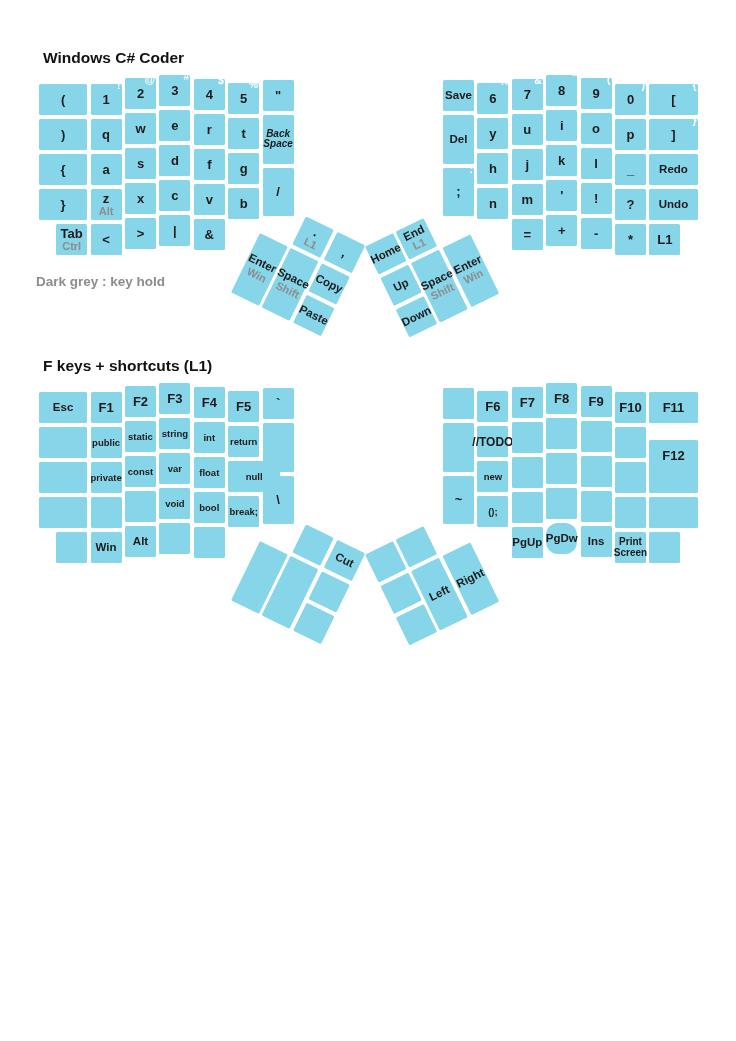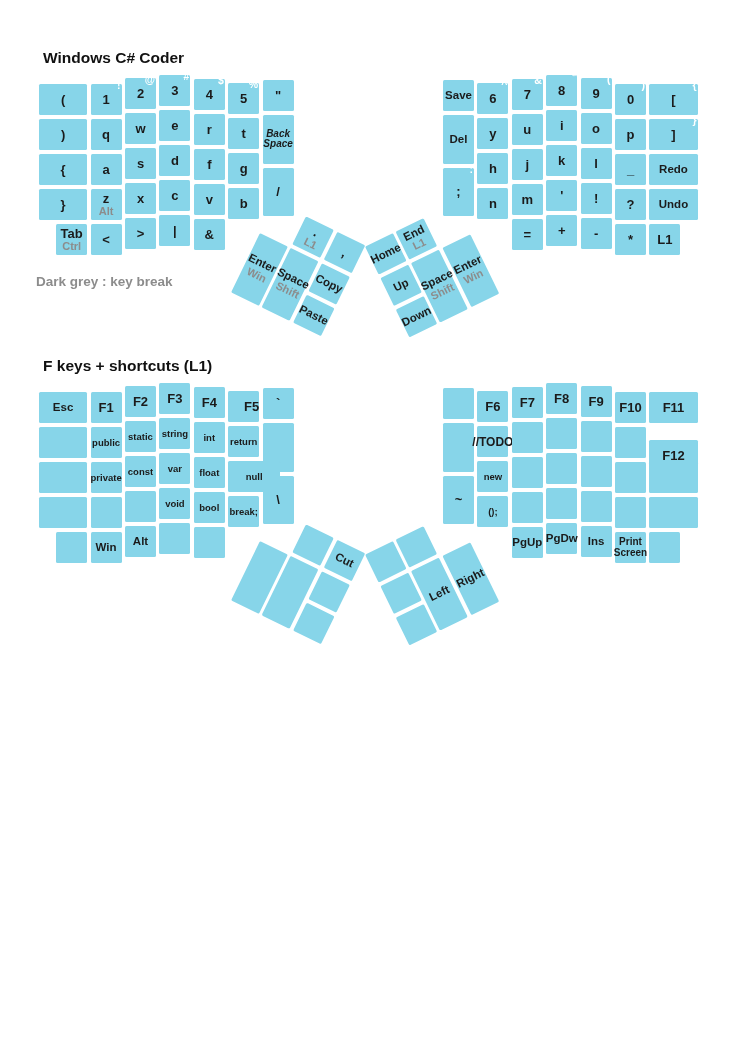--- a/index.html
+++ b/index.html
@@ -288,41 +288,41 @@
       </div>
       <div class="key word" style="left: 68.8px; top: 35px; width: 31px; height: 66px;">
         <span class="tap">Enter</span>
         <span class="hold">Win</span>
       </div>
       <div class="key word" style="left: 0px; top: 70px; width: 31px; height: 31px;">
         <span class="tap">Down</span>
       </div>
     </div>
 
-  <div class="legend">Dark grey : key break</div>
+  <div class="legend">Dark grey : key hold</div>
 
   <h1 class="title" id="title2">F keys + shortcuts (L1)</h1>
 
   <div class="kb-group" id="kb2-left-main">
       <div class="key word" style="left: 0px; top: 0px; width: 48.2px; height: 31px;">
         <span class="tap">Esc</span>
       </div>
       <div class="key" style="left: 51.6px; top: 0px; width: 31px; height: 31px;">
         <span class="tap">F1</span>
       </div>
       <div class="key" style="left: 86px; top: -6px; width: 31px; height: 31px;">
         <span class="tap">F2</span>
       </div>
       <div class="key" style="left: 120.4px; top: -9px; width: 31px; height: 31px;">
         <span class="tap">F3</span>
       </div>
       <div class="key" style="left: 154.8px; top: -5px; width: 31px; height: 31px;">
         <span class="tap">F4</span>
       </div>
-      <div class="key" style="left: 189.2px; top: -1px; width: 31px; height: 31px; align-items: flex-end;">
+      <div class="key" style="left: 189.2px; top: -1px; width: 31px; height: 31px;">
         <span class="tap">F5</span>
       </div>
       <div class="key" style="left: 223.6px; top: -4px; width: 31px; height: 31px;">
         <span class="tap">`</span>
       </div>
       <div class="key" style="left: 0px; top: 35px; width: 48.2px; height: 31px;"></div>
       <div class="key code" style="left: 51.6px; top: 35px; width: 31px; height: 31px;">
         <span class="tap">public</span>
       </div>
       <div class="key code" style="left: 86px; top: 29px; width: 31px; height: 31px;">
@@ -425,21 +425,21 @@
         <span class="tap">();</span>
       </div>
       <div class="key" style="left: 68.8px; top: 100px; width: 31px; height: 31px;"></div>
       <div class="key" style="left: 103.2px; top: 96px; width: 31px; height: 31px;"></div>
       <div class="key" style="left: 137.6px; top: 99px; width: 31px; height: 31px;"></div>
       <div class="key" style="left: 172px; top: 105px; width: 31px; height: 31px;"></div>
       <div class="key" style="left: 206.4px; top: 105px; width: 48.2px; height: 31px;"></div>
       <div class="key word" style="left: 68.8px; top: 135px; width: 31px; height: 31px;">
         <span class="tap">PgUp</span>
       </div>
-      <div class="key word" style="left: 103.2px; top: 131px; width: 31px; height: 31px;">
+      <div class="key word" style="left: 103.2px; top: 131px; width: 31px; height: 31px; border-radius: 12px;">
         <span class="tap">PgDw</span>
       </div>
       <div class="key word" style="left: 137.6px; top: 134px; width: 31px; height: 31px;">
         <span class="tap">Ins</span>
       </div>
       <div class="key two" style="left: 172px; top: 140px; width: 31px; height: 31px;">
         <span class="tap">Print
 Screen</span>
       </div>
       <div class="key" style="left: 206.4px; top: 140px; width: 31px; height: 31px;"></div>

